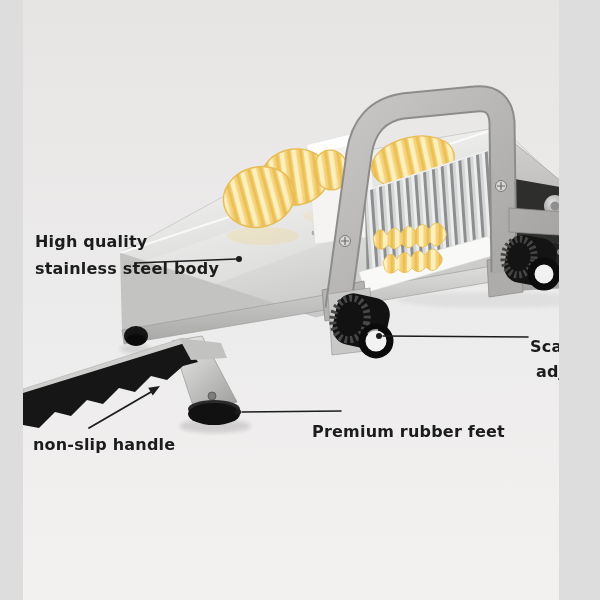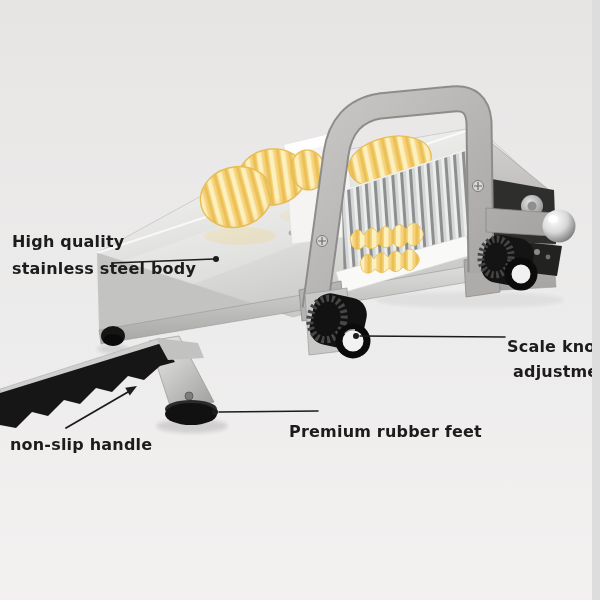--- a/index.html
+++ b/index.html
@@ -1,18 +1,19 @@
 <!DOCTYPE html>
 <html><head>
 <meta charset="utf-8">
 <style>
   html,body{margin:0;padding:0;background:#ddd;}
   .stage{
-    width:592px;height:600px;position:relative;overflow:hidden;
+    width:536px;height:600px;position:relative;overflow:hidden;
     font-family:"DejaVu Sans","Liberation Sans",sans-serif;
+    padding-left:23px;
   }
   .stage svg{display:block}
   text.anno{
     font-family:"DejaVu Sans","Liberation Sans",sans-serif;
     font-size:16px;font-weight:700;fill:#1c1c1c;letter-spacing:.2px;
   }
 </style>
 </head>
 <body>
 

